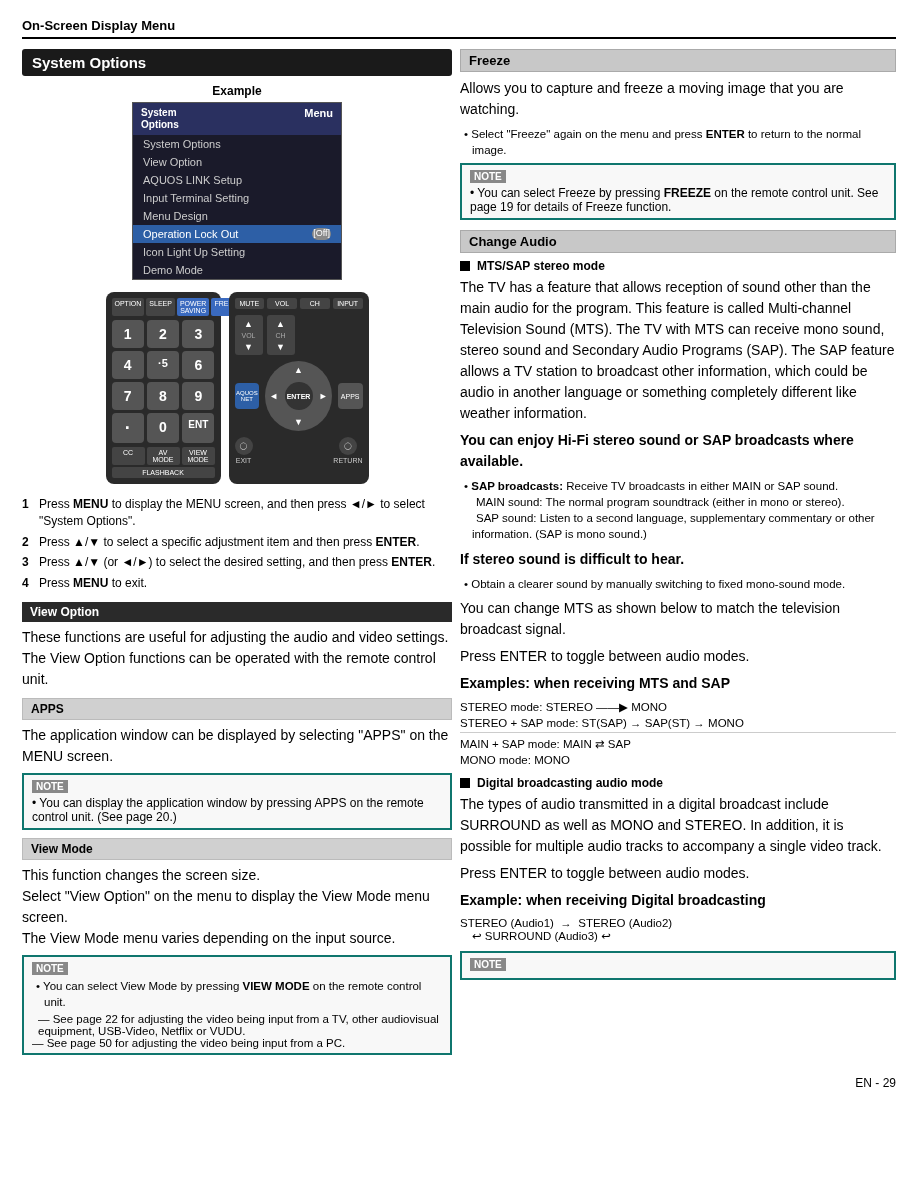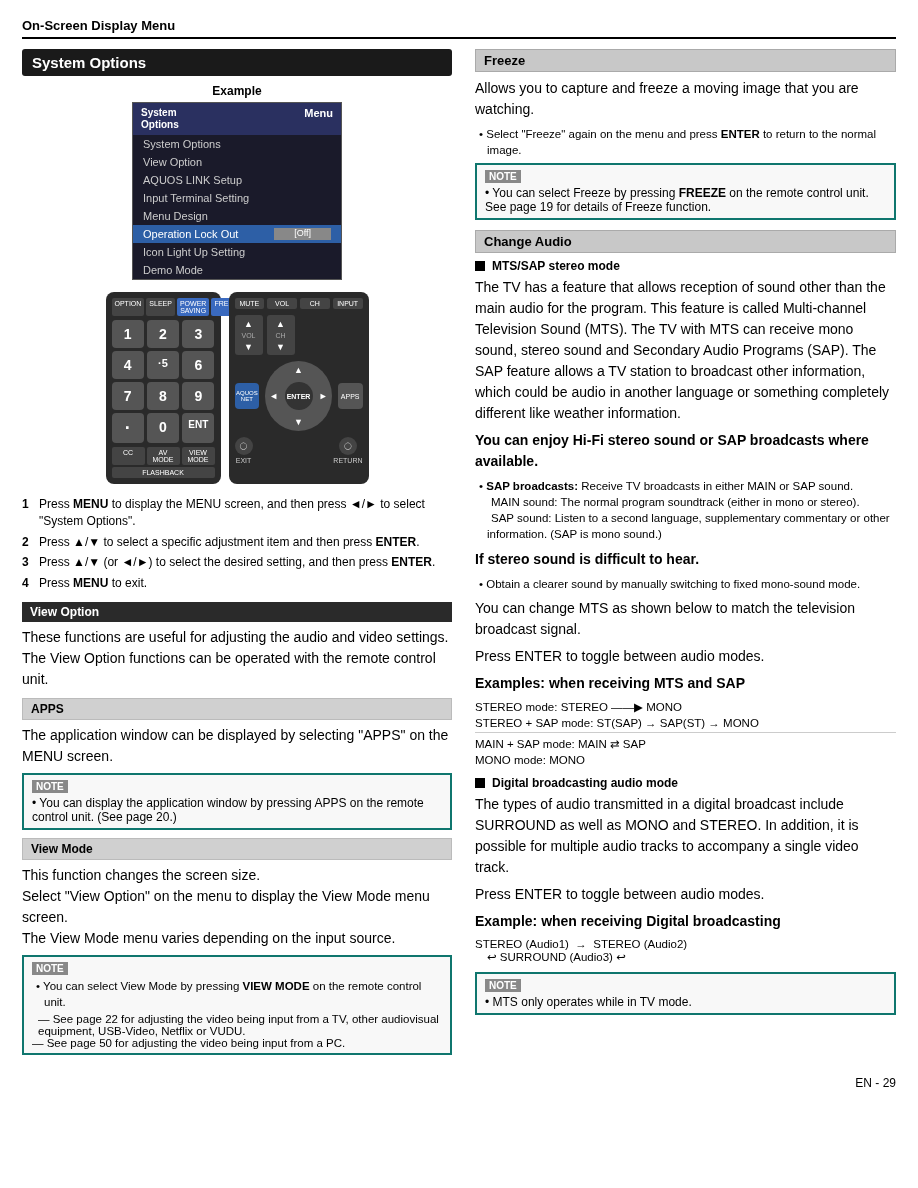--- a/index.html
+++ b/index.html
@@ -14,21 +14,21 @@
     }
     .page-title {
       font-size: 13px;
       font-weight: bold;
       border-bottom: 2px solid #000;
       padding-bottom: 4px;
       margin-bottom: 10px;
     }
     .two-col {
       display: flex;
-      gap: 23px;
+      gap: 8px;
     }
     .left-col { width: 430px; flex-shrink: 0; }
     .right-col { flex: 1; }
 
     
     .section-header-dark {
       background: #1a1a1a;
       color: #fff;
       font-size: 15px;
       font-weight: bold;
@@ -71,22 +71,22 @@
       justify-content: space-between;
     }
     .menu-item.active {
       background: #2d5fa6;
       color: #fff;
     }
     .menu-item .badge {
       background: #888;
       color: #fff;
       font-size: 9px;
-      padding: 0 20px;
-      border-radius: 0;
+      padding: 0 1px;
+      border-radius: 6px;
     }
 
     
     .remotes-area {
       display: flex;
       gap: 8px;
       margin-bottom: 12px;
       justify-content: center;
     }
 
@@ -501,21 +501,20 @@
     <p class="body-text">The types of audio transmitted in a digital broadcast include SURROUND as well as MONO and STEREO. In addition, it is possible for multiple audio tracks to accompany a single video track.</p>
     <p class="body-text">Press ENTER to toggle between audio modes.</p>
     <p class="body-text" style="font-weight:bold;">Example: when receiving Digital broadcasting</p>
     <div style="font-size:11.5px;margin-bottom:3px;">
       <div>STEREO (Audio1) &nbsp;→&nbsp; STEREO (Audio2)</div>
       <div style="padding-left:12px;">↩ SURROUND (Audio3) ↩</div>
     </div>
 
     <div class="note-box" style="margin-top:8px;">
       <span class="note-label">NOTE</span>
-      <div>• <span>MTS only operates while in TV mode.</span></div>
     </div>
 
   </div>
 </div>
 
 <div class="page-footer">
   <span>EN - 29</span>
 </div>
 
 </body></html>

